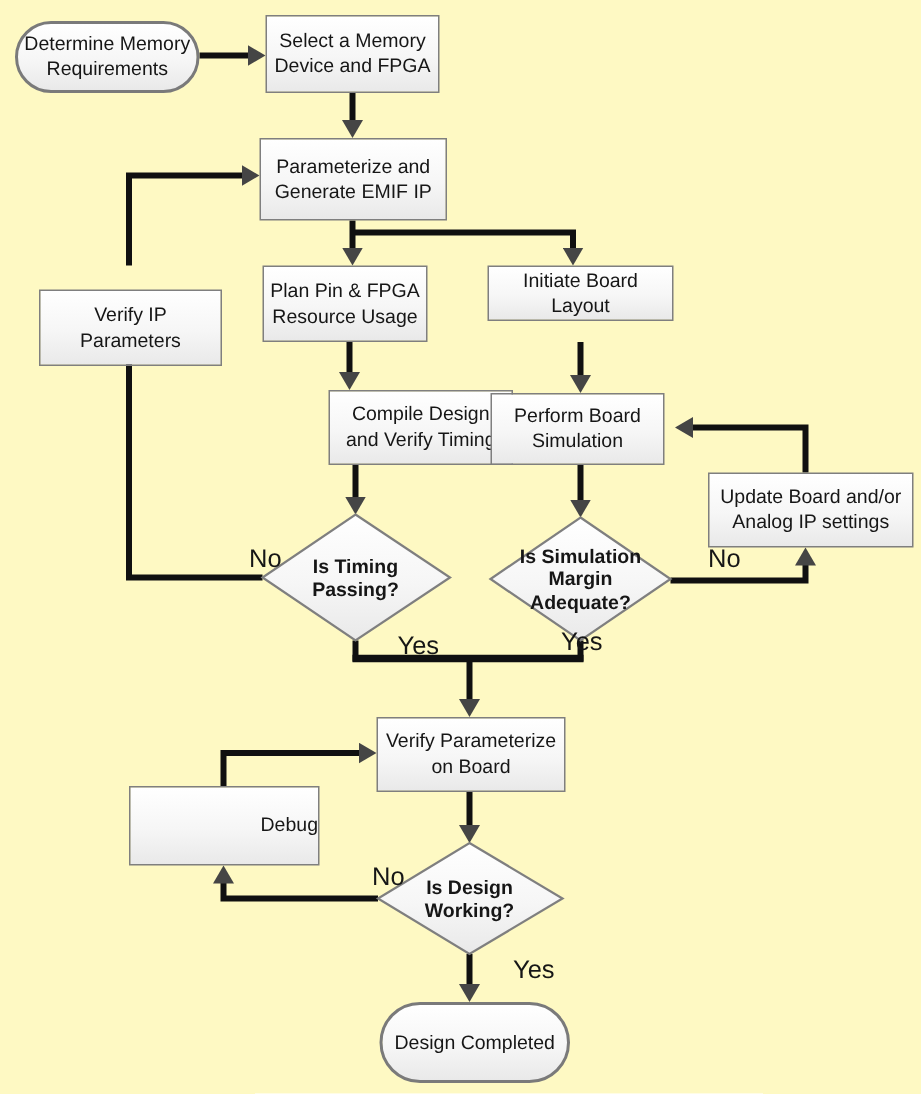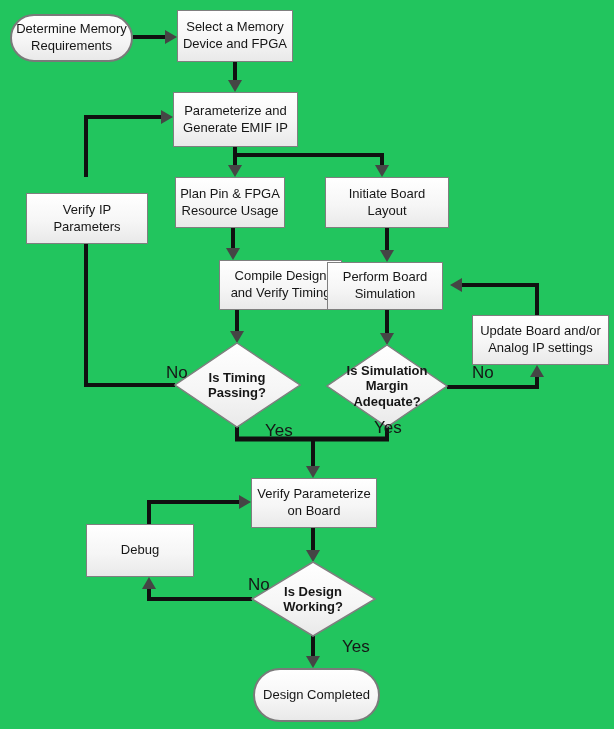--- a/index.html
+++ b/index.html
@@ -1,20 +1,20 @@
 <!DOCTYPE html>
 <html style="--line: #101010; --arrow: #454545; --node-border: #7f7f7f; --node-fill-top: #ffffff; --node-fill-bottom: #e9e9e9; --node-text: #161616;"><head>
 <meta charset="utf-8">
 <style>
   html, body { margin: 0; padding: 0; background: #ffffff; }
   #canvas {
     position: relative;
     width: 614px;
     height: 729px;
-    background: #22c55e;
+    background: #fef9c3;
     font-family: "Liberation Sans", "DejaVu Sans", sans-serif;
     color: var(--node-text, #161616);
     overflow: hidden;
   }
   #wires { position: absolute; left: 0; top: 0; width: 614px; height: 729px; }
   .connector {
     fill: none;
     stroke: var(--line, #101010);
     stroke-width: 4px;
   }
@@ -60,26 +60,26 @@
     line-height: 1;
     white-space: nowrap;
     margin-left: 20px;
   }
   
   #n-determine   { left: 10px;  top: 14px;  width: 123px; height: 48px; border-radius: 24px; }
   #n-select      { left: 177px; top: 10px;  width: 116px; height: 52px; }
   #n-parameterize{ left: 173px; top: 92px;  width: 125px; height: 55px; }
   #n-verify-ip   { left: 26px;  top: 177px; width: 122px; height: 51px; margin-top: 16px; }
   #n-plan-pin    { left: 175px; top: 177px; width: 110px; height: 51px; }
-  #n-initiate    { left: 325px; top: 177px; width: 124px; height: 51px; }
+  #n-initiate    { left: 325px; top: 177px; width: 124px; height: 37px; }
   #n-compile     { left: 175px; top: 260px; width: 123px; height: 50px; margin-left: 44px; }
   #n-perform     { left: 327px; top: 262px; width: 116px; height: 48px; }
   #n-update      { left: 472px; top: 315px; width: 137px; height: 50px; }
   #n-verify-func { left: 251px; top: 478px; width: 126px; height: 50px; }
-  #n-debug       { left: 86px;  top: 524px; width: 108px; height: 53px; }
+  #n-debug       { left: 86px;  top: 524px; width: 127px; height: 53px; justify-content: flex-end; }
   #n-completed   { left: 253px; top: 668px; width: 127px; height: 54px; border-radius: 27px; }
   #dl-timing { left: 187px; top: 361px; width: 100px; height: 48px; }
   #dl-sim    { left: 337px; top: 357px; width: 100px; height: 58px; text-align: center; }
   #dl-design { left: 263px; top: 575px; width: 100px; height: 48px; }
   #el-timing-no  { left: 146px; top: 364px; }
   #el-timing-yes { left: 245px; top: 422px; }
   #el-sim-no     { left: 452px; top: 364px; }
   #el-sim-yes    { left: 354px; top: 419px; }
   #el-design-no  { left: 228px; top: 576px; }
   #el-design-yes { left: 322px; top: 638px; }

